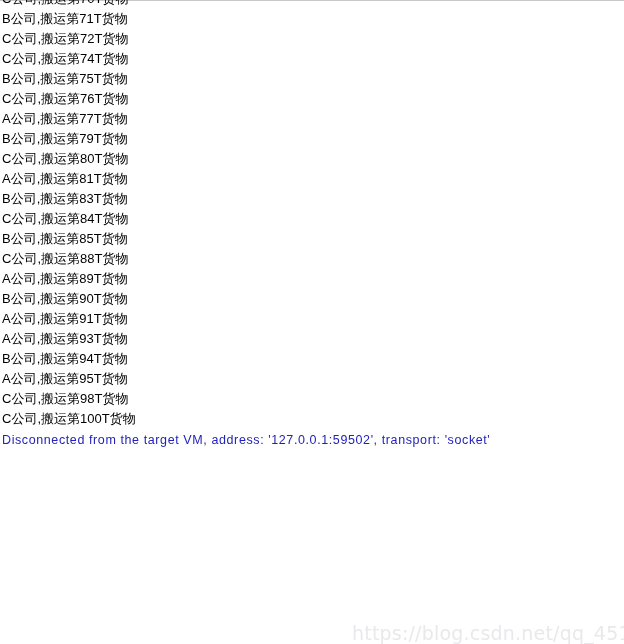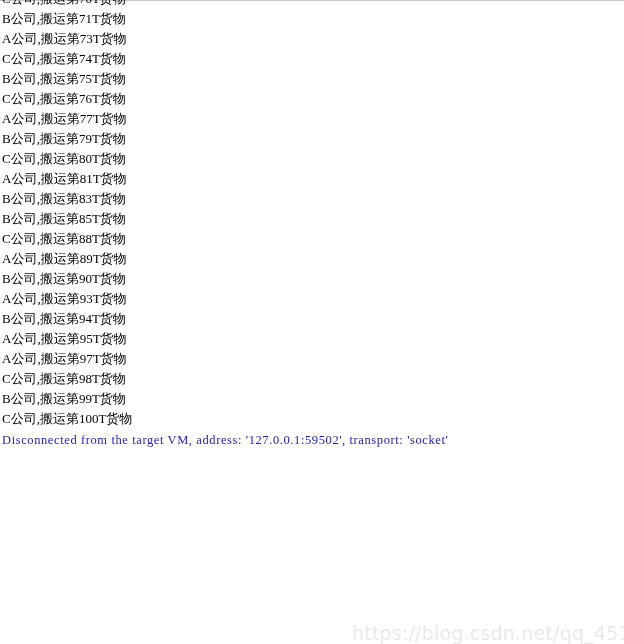--- a/index.html
+++ b/index.html
@@ -43,21 +43,21 @@
     left: 0;
     top: -11px;
     width: 624px;
   }
 
   .log-line {
     height: 20px;
     line-height: 20px;
     padding-left: 2px;
     white-space: pre;
-    font-family: Liberation Serif, serif;
+    font-family: Liberation Sans, sans-serif;
     font-size: 13px;
     color: #000000;
     letter-spacing: 0px;
   }
 
   .log-line.system {
     color: #2222bb;
     font-size: 12.5px;
     letter-spacing: 0.6px;
     padding-top: 1px;
@@ -78,37 +78,37 @@
 </style>
 </head>
 <body>
 
 <div class="top-rule"></div>
 
 <div class="console">
   <div class="log-scroller" id="log-scroller">
       <div class="log-line">C公司,搬运第70T货物</div>
       <div class="log-line">B公司,搬运第71T货物</div>
-      <div class="log-line">A公司,搬运第73T货物</div>
+      <div class="log-line">C公司,搬运第72T货物</div>
       <div class="log-line">C公司,搬运第74T货物</div>
       <div class="log-line">B公司,搬运第75T货物</div>
       <div class="log-line">C公司,搬运第76T货物</div>
       <div class="log-line">A公司,搬运第77T货物</div>
       <div class="log-line">B公司,搬运第79T货物</div>
       <div class="log-line">C公司,搬运第80T货物</div>
       <div class="log-line">A公司,搬运第81T货物</div>
       <div class="log-line">B公司,搬运第83T货物</div>
+      <div class="log-line">C公司,搬运第84T货物</div>
       <div class="log-line">B公司,搬运第85T货物</div>
       <div class="log-line">C公司,搬运第88T货物</div>
       <div class="log-line">A公司,搬运第89T货物</div>
       <div class="log-line">B公司,搬运第90T货物</div>
+      <div class="log-line">A公司,搬运第91T货物</div>
       <div class="log-line">A公司,搬运第93T货物</div>
       <div class="log-line">B公司,搬运第94T货物</div>
       <div class="log-line">A公司,搬运第95T货物</div>
-      <div class="log-line">A公司,搬运第97T货物</div>
       <div class="log-line">C公司,搬运第98T货物</div>
-      <div class="log-line">B公司,搬运第99T货物</div>
       <div class="log-line">C公司,搬运第100T货物</div>
       <div class="log-line system">Disconnected from the target VM, address: '127.0.0.1:59502', transport: 'socket'</div>
     </div>
 </div>
 
 <div class="watermark">https://blog.csdn.net/qq_45190579</div>
 
 </body></html>

